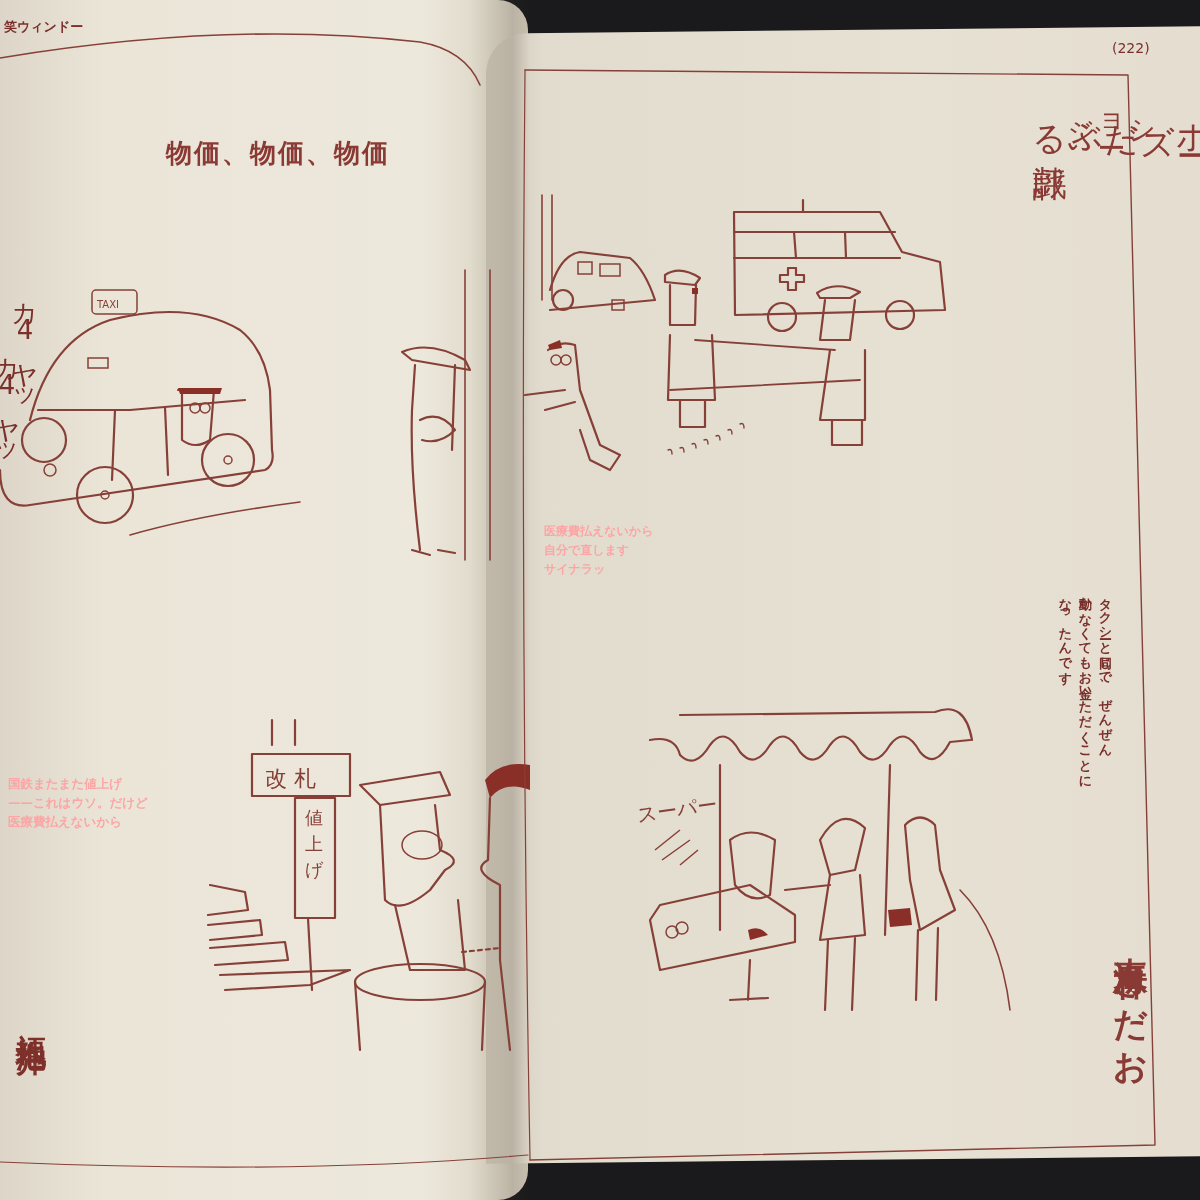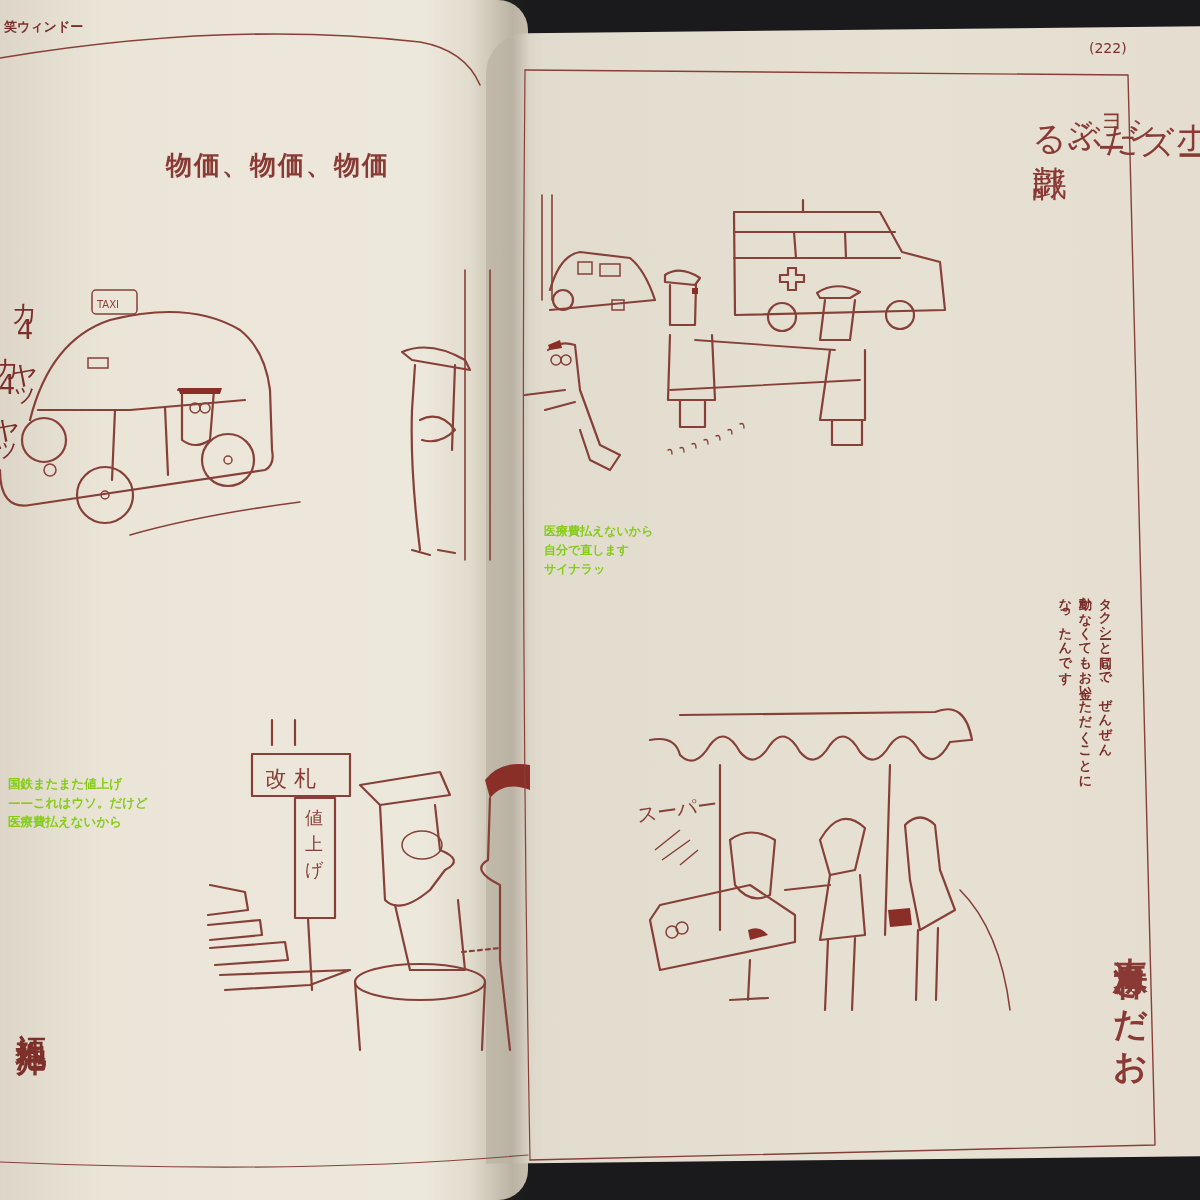--- a/index.html
+++ b/index.html
@@ -8,28 +8,28 @@
   .page{position:absolute;background:#e9e3d6;}
   #left-page{left:0;top:0;width:528px;height:1200px;
      background:linear-gradient(90deg,#ddd6c8 0%,#ebe5d8 20%,#ede8dc 80%,#d9d2c2 96%,#c9c1b0 100%);
      border-radius:0 30px 30px 0;}
   #right-page{left:486px;top:30px;width:714px;height:1130px;
      background:linear-gradient(90deg,#cbc3b2 0%,#e2dccf 8%,#e7e1d4 60%,#e4ddd0 100%);
      border-radius:40px 0 0 0;transform:skewY(-0.6deg);}
   .spine-shadow{position:absolute;left:470px;top:0;width:60px;height:1200px;
      background:linear-gradient(90deg,rgba(0,0,0,0) 0%,rgba(60,50,40,0.18) 70%,rgba(0,0,0,0) 100%);}
   .running-head{position:absolute;left:4px;top:18px;font-size:13px;font-weight:bold;color:#7a2f2a;}
-  .page-number{position:absolute;left:1089px;top:40px;font-size:14px;color:#7a2f2a;}
-  .left-title{position:absolute;left:166px;top:136px;font-size:26px;font-weight:bold;color:#8a3a34;letter-spacing:2px;margin-top:12px;}
+  .page-number{position:absolute;left:1112px;top:40px;font-size:14px;color:#7a2f2a;}
+  .left-title{position:absolute;left:166px;top:136px;font-size:26px;font-weight:bold;color:#8a3a34;letter-spacing:2px;}
   .vert{writing-mode:vertical-rl;text-orientation:upright;}
   .series-title{position:absolute;left:1032px;top:100px;font-size:34px;line-height:40px;color:#8a3a34;}
   .series-title .col{display:inline-block;}
   .author-left{position:absolute;left:10px;top:1010px;font-size:30px;font-weight:bold;color:#7e302b;letter-spacing:4px;}
   .author-right{position:absolute;left:1108px;top:930px;font-size:34px;font-weight:bold;color:#8a3a34;letter-spacing:4px;}
-  .caption-h{position:absolute;font-size:12.5px;font-weight:bold;color:#84cc16;line-height:19px;white-space:pre;}
+  .caption-h{position:absolute;font-size:12.5px;font-weight:bold;color:#fca5a5;line-height:19px;white-space:pre;}
   .caption-v{position:absolute;font-size:13px;font-weight:bold;color:#7a2f2a;line-height:20px;}
   svg{position:absolute;overflow:visible;}
   svg .l{fill:none;stroke:#874038;stroke-width:2.2;stroke-linecap:round;stroke-linejoin:round;}
   svg .t{fill:none;stroke:#874038;stroke-width:1.5;}
   svg .f{fill:#8a2e28;stroke:none;}
   svg text{fill:#874038;font-family:"DejaVu Sans",sans-serif;}
 </style>
 </head>
 <body>
 

